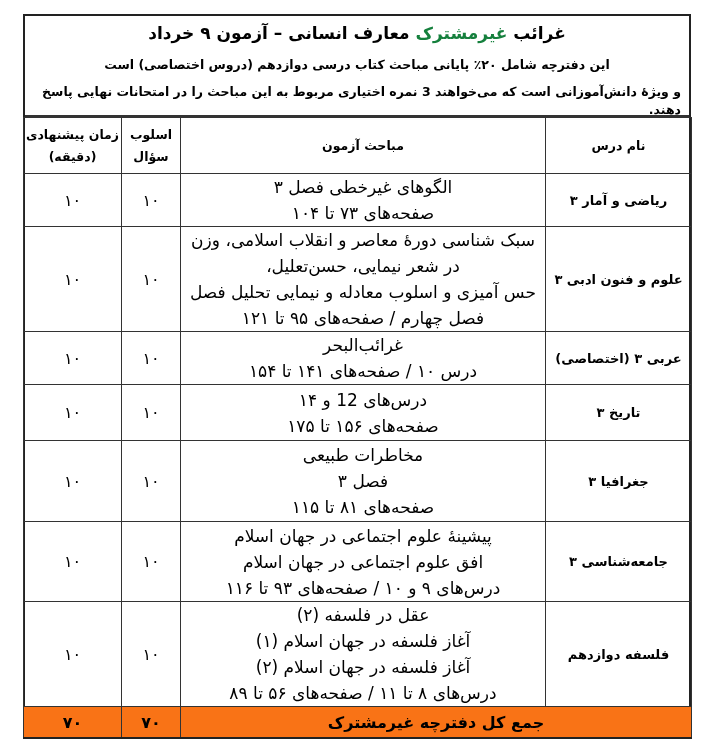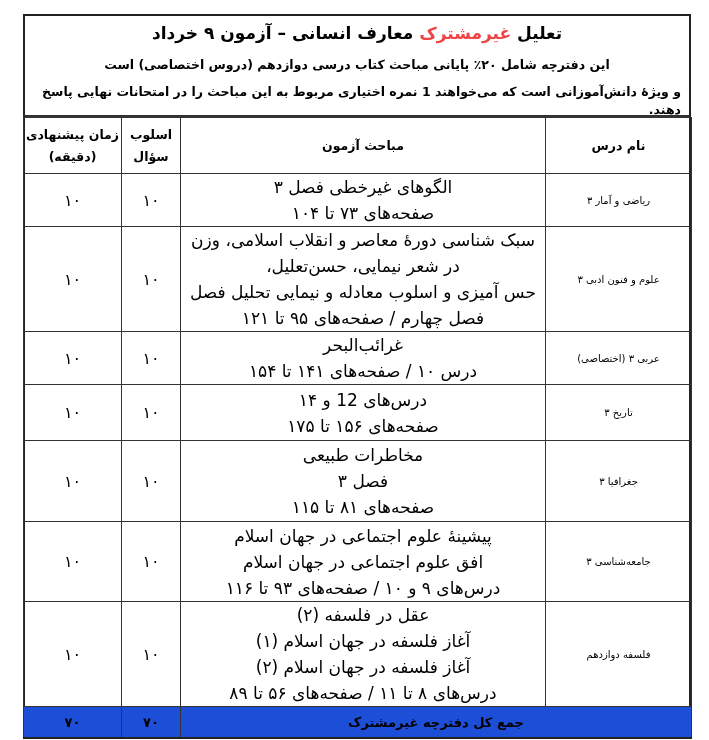--- a/index.html
+++ b/index.html
@@ -3,50 +3,50 @@
 <meta charset="utf-8">
 <style>
   html, body { margin: 0; padding: 0; background: #ffffff; }
   body { width: 709px; height: 740px; position: relative; overflow: hidden;
          font-family: "DejaVu Sans", sans-serif; color: #000; }
   .sheet { position: absolute; left: 23px; top: 14px; width: 668px;
            border: 2px solid #222; border-bottom: none; box-sizing: border-box; }
   .intro { direction: rtl; text-align: center; height: 101px; box-sizing: border-box;
            border-bottom: 2px solid #333; position: relative; }
   .title { font-weight: bold; font-size: 17px; line-height: 30px; padding-top: 2px; }
-  .title .accent { color: #ef4444; }
+  .title .accent { color: #15803d; }
   .intro-line { font-size: 12.5px; font-weight: bold; line-height: 18px; text-align: center; }
   .intro-line.l1 { margin-top: 8px; }
   .intro-line.l2 { margin-top: 9px; text-align: right; padding-right: 8px; }
   table { border-collapse: collapse; width: 668px; margin-left: -2px; direction: rtl;
           table-layout: fixed; }
   td, th { border: 1.5px solid #333; text-align: center; vertical-align: middle; padding: 0; }
   th { font-weight: bold; font-size: 12.5px; line-height: 22px; }
   .c-name { width: 146px; }
   .c-topics { width: 365px; }
   .c-count { width: 59px; }
   .c-time { width: 98px; }
-  .name { font-weight: normal; font-size: 10px; }
+  .name { font-weight: bold; font-size: 13px; }
   .topics { font-size: 17px; line-height: 26px; }
   .num { font-size: 16px; }
-  tr.total td { background: #1d4ed8; font-weight: bold; font-size: 13px; height: 30px;
+  tr.total td { background: #f97316; font-weight: bold; font-size: 16px; height: 30px;
                 border-bottom: 2px solid #222; text-align: center; }
 </style>
 </head>
 <body>
 
 <div class="sheet">
   <div class="intro">
     <div class="title">
-      <span>تعلیل</span>
+      <span>غرائب</span>
       <span class="accent">غیرمشترک</span>
       <span>معارف انسانی – آزمون ۹ خرداد</span>
     </div>
     <div class="intro-line l1">این دفترچه شامل ۲۰٪ پایانی مباحث کتاب درسی دوازدهم (دروس اختصاصی) است</div>
-    <div class="intro-line l2">و ویژهٔ دانش‌آموزانی است که می‌خواهند 1 نمره اختیاری مربوط به این مباحث را در امتحانات نهایی پاسخ دهند.</div>
+    <div class="intro-line l2">و ویژهٔ دانش‌آموزانی است که می‌خواهند 3 نمره اختیاری مربوط به این مباحث را در امتحانات نهایی پاسخ دهند.</div>
   </div>
 
   <table>
     <colgroup>
       <col class="c-name">
         <col class="c-topics">
         <col class="c-count">
         <col class="c-time">
     </colgroup>
     <thead>

